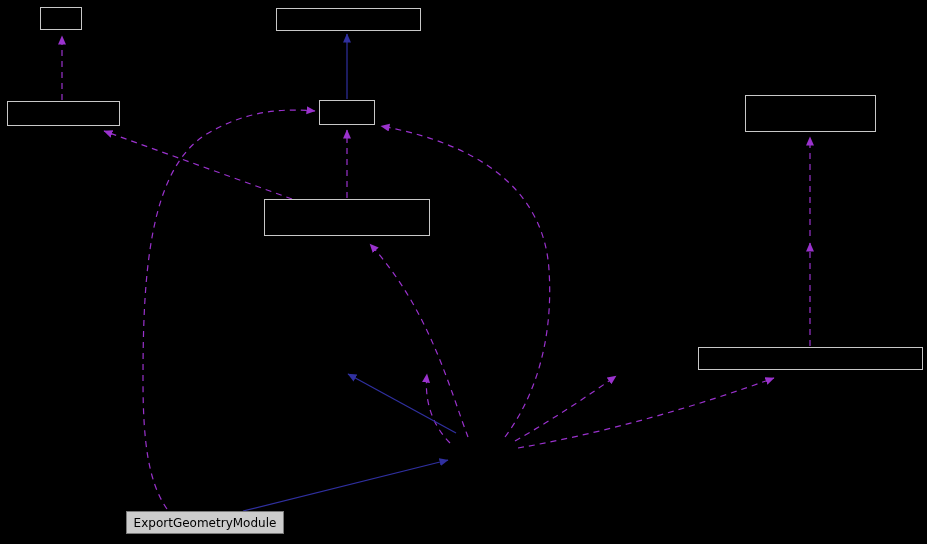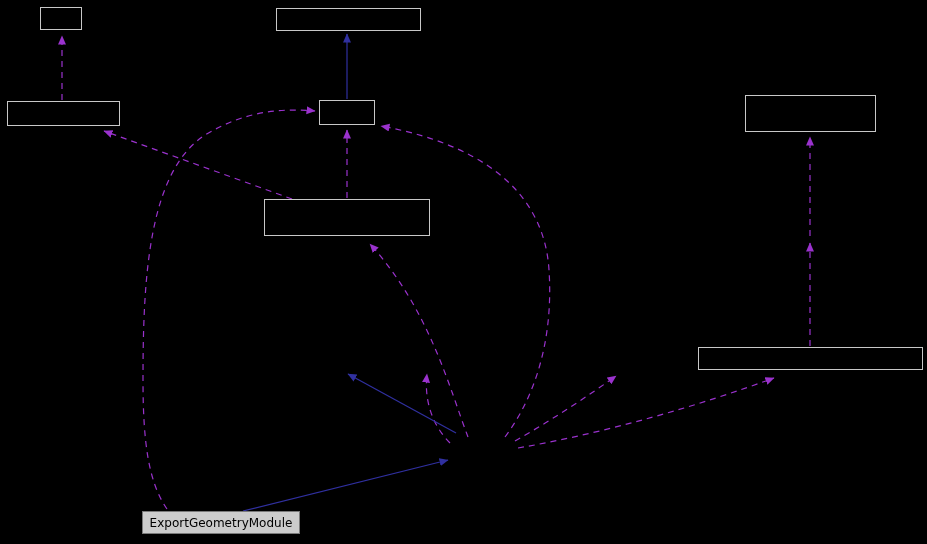--- a/index.html
+++ b/index.html
@@ -65,21 +65,21 @@
     white-space: nowrap;
   }
   
   #node-top-left     { left: 40px;  top: 7px;   width: 42px;  height: 23px; }
   #node-top-center   { left: 276px; top: 8px;   width: 145px; height: 23px; }
   #node-left         { left: 7px;   top: 101px; width: 113px; height: 25px; }
   #node-center-small { left: 319px; top: 100px; width: 56px;  height: 25px; }
   #node-center-mid   { left: 264px; top: 199px; width: 166px; height: 37px; }
   #node-right-top    { left: 745px; top: 95px;  width: 131px; height: 37px; }
   #node-right-lower  { left: 698px; top: 347px; width: 225px; height: 23px; }
-  #node-main         { left: 142px; top: 511px; width: 158px; height: 23px; }
+  #node-main         { left: 126px; top: 511px; width: 158px; height: 23px; }
 </style>
 </head>
 <body>
 
 <div id="stage">
 
   <svg id="edge-layer" viewBox="0 0 927 544" xmlns="http://www.w3.org/2000/svg">
     <defs>
       <marker id="arrow-dashed" markerWidth="11" markerHeight="9" refX="8.5" refY="4" orient="auto" markerUnits="userSpaceOnUse">
         <path class="head-dashed" d="M0,0 L9,4 L0,8 z"></path>

